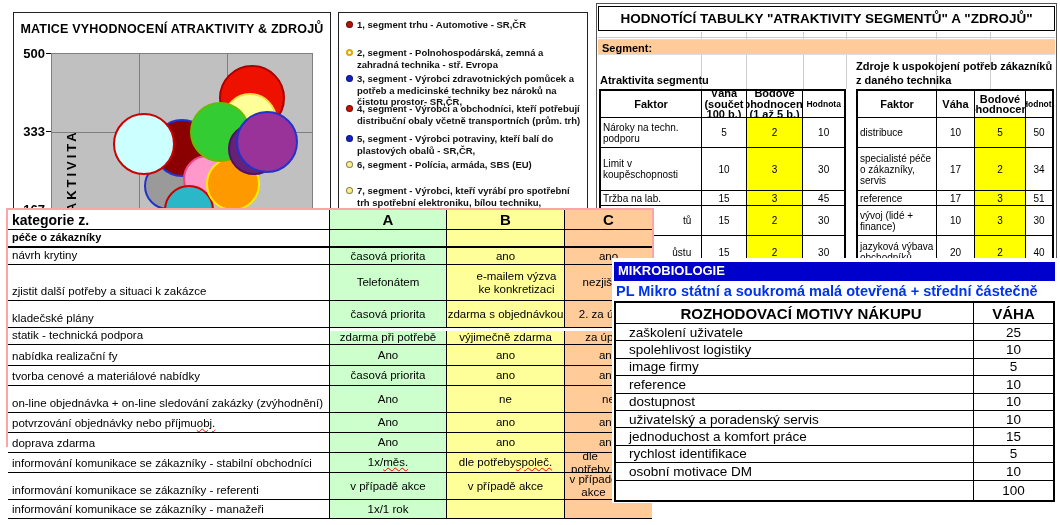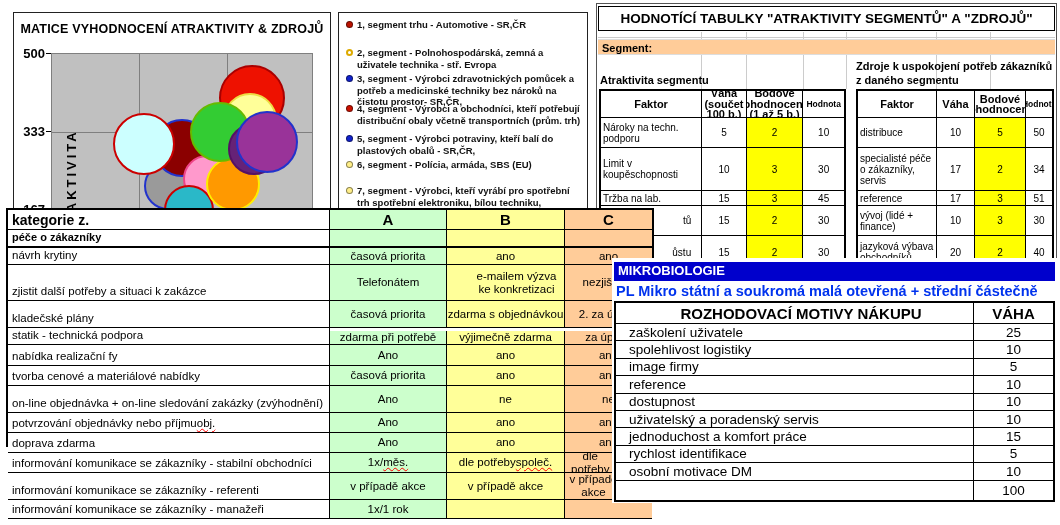--- a/index.html
+++ b/index.html
@@ -51,21 +51,21 @@
            display: flex; align-items: center; justify-content: center; text-align: center; }
   .srow > .scell:last-child { border-right: none; }
   .srow:last-child > .scell { border-bottom: none; }
   .scell.factor { justify-content: flex-start; text-align: left; padding: 1px 2px; }
   .scell.hdr { font-weight: bold; font-size: 11px; line-height: 10.5px; padding: 1px; }
   .scell.hodno { font-size: 8.5px; }
   .scell.yellow { background: #ffff00; }
   .scell.fragment { justify-content: flex-end; text-align: right; padding-right: 10px; }
 
   
-  #kat-window { left: 6px; top: 208px; width: 648px; height: 239px; border: 2px solid #000000; }
+  #kat-window { left: 6px; top: 208px; width: 648px; height: 239px; border: 2px solid #fca5a5; }
   .krow { display: flex; flex: none; }
   .kcell { border-right: 1px solid #000; border-bottom: 1px solid #000; overflow: hidden;
            font-size: 11.5px; line-height: 13px; display: flex;
            align-items: center; justify-content: center; text-align: center; }
   .krow > .kcell:last-child { border-right: none; }
   .kcell.klabel { justify-content: flex-start; text-align: left;
                   align-items: flex-end; padding: 1px 4px 2px 4px; background: #fff; }
   .kcell.colA { background: #ccffcc; }
   .kcell.colB { background: #ffff99; }
   .kcell.colC { background: #ffcc99; }
@@ -126,40 +126,40 @@
           <div class="bubble" style="left: 138px; top: 48px; width: 60px; height: 60px; background: rgb(51, 204, 51); border: 2px solid rgb(102, 187, 0);"></div>
           <div class="bubble" style="left: 176px; top: 69px; width: 52px; height: 52px; background: rgb(102, 34, 119); border: 2px solid rgb(85, 17, 102);"></div>
           <div class="bubble" style="left: 184px; top: 57px; width: 62px; height: 62px; background: rgb(153, 51, 153); border: 2px solid rgb(34, 51, 204);"></div>
         </div>
       <div class="yaxis-title">ATRAKTIVITA</div>
     </div>
   </div>
 
   <div class="window" id="legend-window">
       <div class="leg-item" style="top: 6px;"><span class="leg-marker" style="background: rgb(187, 17, 0); border: 1px solid rgba(0, 0, 0, 0.45);"></span><span>1, segment trhu - Automotive - SR,ČR</span></div>
-      <div class="leg-item" style="top: 34px;"><span class="leg-marker" style="background: rgb(255, 255, 255); border: 2px solid rgb(221, 170, 0);"></span><span>2, segment - Polnohospodárská,  zemná a uživatele technika - stř. Evropa</span></div>
+      <div class="leg-item" style="top: 34px;"><span class="leg-marker" style="background: rgb(255, 255, 255); border: 2px solid rgb(221, 170, 0);"></span><span>2, segment - Polnohospodárská,  zemná a zahradná technika - stř. Evropa</span></div>
       <div class="leg-item" style="top: 60px;"><span class="leg-marker" style="background: rgb(17, 34, 204); border: 1px solid rgba(0, 0, 0, 0.45);"></span><span>3, segment - Výrobci zdravotnických pomůcek a potřeb a medicinské techniky bez nároků na čistotu prostor- SR,ČR,</span></div>
       <div class="leg-item" style="top: 90px;"><span class="leg-marker" style="background: rgb(204, 17, 0); border: 1px solid rgba(0, 0, 0, 0.45);"></span><span>4, segment - Výrobci a obchodníci, kteří potřebují distribuční obaly včetně transportních (prům. trh)</span></div>
       <div class="leg-item" style="top: 120px;"><span class="leg-marker" style="background: rgb(17, 34, 204); border: 1px solid rgba(0, 0, 0, 0.45);"></span><span>5, segment - Výrobci potraviny, kteří balí do plastových obalů - SR,ČR,</span></div>
       <div class="leg-item" style="top: 146px;"><span class="leg-marker" style="background: rgb(255, 238, 136); border: 1px solid rgba(0, 0, 0, 0.45);"></span><span>6, segment - Polícia, armáda, SBS (EU)</span></div>
       <div class="leg-item" style="top: 172px;"><span class="leg-marker" style="background: rgb(255, 238, 136); border: 1px solid rgba(0, 0, 0, 0.45);"></span><span>7, segment - Výrobci, kteří vyrábí pro spotřební trh spotřební elektroniku, bílou techniku, klimatizace, světla, záhradní techniku,</span></div>
     </div>
 
   <div class="window" id="hod-window">
     <div class="hod-title">HODNOTÍCÍ TABULKY "ATRAKTIVITY SEGMENTŮ" A "ZDROJŮ"</div>
     <div class="faint-h" style="top:33px"></div>
     <div class="faint-v" style="left:104px"></div>
     <div class="faint-v" style="left:149px"></div>
     <div class="faint-v" style="left:206px"></div>
     <div class="faint-v" style="left:249px"></div>
     <div class="faint-v" style="left:339px"></div>
     <div class="faint-v" style="left:393px"></div>
     <div class="seg-bar">Segment:</div>
     <div class="cap-left">Atraktivita segmentu</div>
-    <div class="cap-right">Zdroje k uspokojení potřeb zákazníků z daného segmentu</div>
+    <div class="cap-right">Zdroje k uspokojení potřeb zákazníků z daného technika</div>
     <div class="stable" id="hod-left">
         <div class="srow" style="height: 27px;">
           <div class="scell hdr" style="width: 102px;">Faktor</div>
           <div class="scell hdr" style="width: 45px;">Váha (součet 100 b.)</div>
           <div class="scell hdr" style="width: 57px;">Bodové ohodnocení (1 až 5 b.)</div>
           <div class="scell hdr hodno" style="width: 41px;">Hodnota</div>
         </div>
         <div class="srow" style="height: 30px;">
           <div class="scell factor" style="width: 102px;">Nároky na techn. podporu</div>
           <div class="scell" style="width: 45px;">5</div>

